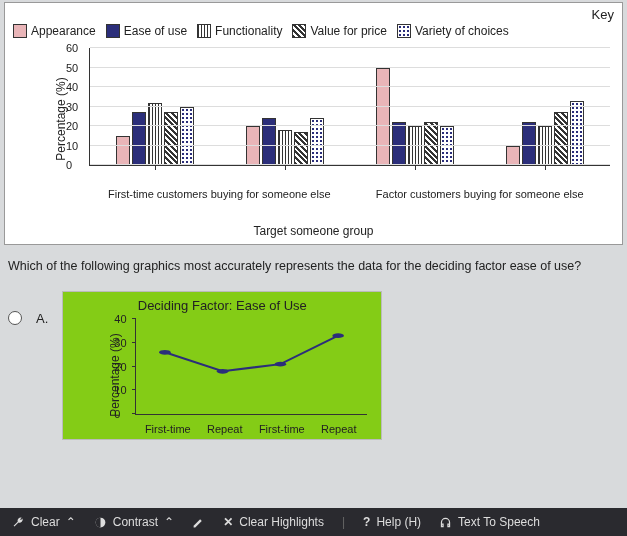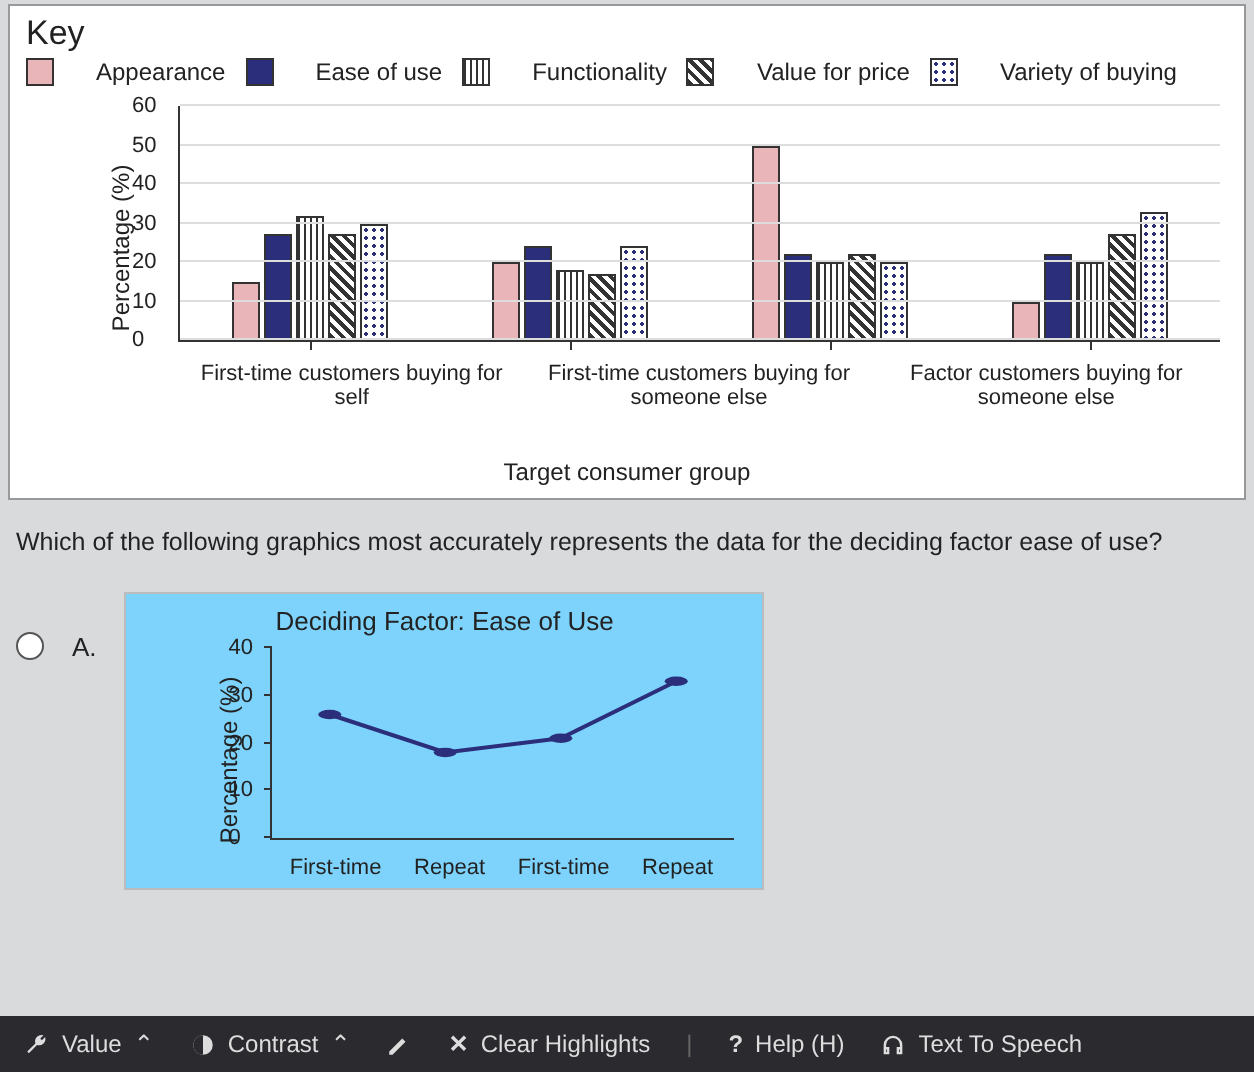--- a/index.html
+++ b/index.html
@@ -13,22 +13,22 @@
     overflow: hidden;
     position: relative;
   }
   .top-panel {
     background: #fff;
     border: 1px solid #999;
     margin: 2px 4px 0 4px;
     padding: 4px 8px 6px 8px;
   }
   .legend-row { display: flex; align-items: center; gap: 10px; flex-wrap: wrap; justify-content: flex-start;}
-  .legend-title { width:100%; text-align:left; font-size:17px; margin-bottom:2px;}
-  .legend-item { display: flex; align-items: center; gap: 21px; font-size: 12px;}
+  .legend-title { width:100%; text-align:right; font-size:13px; margin-bottom:2px;}
+  .legend-item { display: flex; align-items: center; gap: 4px; font-size: 12px;}
   .swatch { width: 14px; height: 14px; border: 1px solid #333; flex: none; }
   .sw-appearance { background: #e9b5b8; }
   .sw-ease { background: #2b2e7a; }
   .sw-func { background: repeating-linear-gradient(90deg,#333 0 1px,#fff 1px 3px); }
   .sw-value { background: repeating-linear-gradient(45deg,#333 0 2px,#fff 2px 4px); }
   .sw-variety { background: radial-gradient(#2b2e7a 1px, #fff 1px); background-size: 4px 4px;}
   .bar-chart {
     position: relative;
     height: 150px;
     margin: 6px 0 2px 50px;
@@ -58,21 +58,21 @@
   .question {
     font-size: 12.5px;
     margin: 14px 8px 18px 8px;
     color: #222;
   }
   .option-row { display:flex; align-items:flex-start; gap: 14px; margin: 0 8px;}
   .radio {
     width: 14px; height: 14px; border:1.5px solid #555; border-radius:50%; background:#fff; margin-top:20px;
   }
   .opt-letter { margin-top:20px; font-size:13px;}
-  .line-chart-wrap { background:#7dd3fc; border:1px solid #bbb; padding:6px 8px 4px 8px; width: 320px;}
+  .line-chart-wrap { background:#84cc16; border:1px solid #bbb; padding:6px 8px 4px 8px; width: 320px;}
   .line-title { text-align:center; font-size:13px; margin-bottom:2px;}
   .line-chart { position:relative; height:120px; margin-left: 42px;}
   .line-plot {
     position:absolute; left:22px; right:6px; top:4px; bottom:20px;
     border-left:1px solid #333; border-bottom:1px solid #333;
   }
   .ly-label { position:absolute; left:-40px; top:50%; transform: translateY(-50%) rotate(-90deg); white-space:nowrap; font-size:12px;}
   svg.line-svg { position:absolute; left:0; top:0; width:100%; height:100%; overflow:visible;}
   .lxlabels { position:absolute; left:26px; right:6px; bottom:0; display:flex;}
   .lxlabel { flex:1; text-align:center; font-size:11px;}
@@ -102,21 +102,21 @@
     <div class="legend-item">
         <span class="swatch sw-func"></span>
         <span>Functionality</span>
       </div>
     <div class="legend-item">
         <span class="swatch sw-value"></span>
         <span>Value for price</span>
       </div>
     <div class="legend-item">
         <span class="swatch sw-variety"></span>
-        <span>Variety of buying</span>
+        <span>Variety of choices</span>
       </div>
   </div>
 
   <div class="bar-chart">
     <div class="y-axis-label">Percentage (%)</div>
     <div class="plot" id="bar-plot">
       <div class="groups" id="bar-groups">
           <div class="group">
             <div class="bar sw-appearance" style="height: 25%;"></div>
             <div class="bar sw-ease" style="height: 45%;"></div>
@@ -155,26 +155,25 @@
         <div class="grid" style="bottom: 50%;"></div>
         <div class="ytick" style="bottom: 50%;">30</div>
         <div class="grid" style="bottom: 66.6667%;"></div>
         <div class="ytick" style="bottom: 66.6667%;">40</div>
         <div class="grid" style="bottom: 83.3333%;"></div>
         <div class="ytick" style="bottom: 83.3333%;">50</div>
         <div class="grid" style="bottom: 100%;"></div>
         <div class="ytick" style="bottom: 100%;">60</div>
       </div>
     <div class="xlabels" id="bar-xlabels">
-        <div class="xlabel">First-time customers buying for self</div>
         <div class="xlabel">First-time customers buying for someone else</div>
         <div class="xlabel">Factor customers buying for someone else</div>
       </div>
   </div>
-  <div class="xaxis-title">Target consumer group</div>
+  <div class="xaxis-title">Target someone group</div>
 </div>
 
 <div class="question">Which of the following graphics most accurately represents the data for the deciding factor ease of use?</div>
 
 <div class="option-row">
   <div class="radio"></div>
   <div class="opt-letter">A.</div>
   <div class="line-chart-wrap">
     <div class="line-title">Deciding Factor: Ease of Use</div>
     <div class="line-chart">
@@ -206,21 +205,21 @@
         </div>
     </div>
   </div>
 </div>
 
 <div class="bottom-bar">
   <div class="bb-item">
     <span class="icon"><svg viewBox="0 0 16 16">
           <path fill="#ddd" d="M13 3a4 4 0 0 1-5 5L3 13l-1-1 5-5a4 4 0 0 1 5-5l-2 2 1 1 2-2z"></path>
         </svg></span>
-    <span>Value</span>
+    <span>Clear</span>
     <span>⌃</span>
   </div>
   <div class="bb-item">
     <span class="icon"><svg viewBox="0 0 16 16">
           <circle cx="8" cy="8" r="6" fill="#ddd"></circle>
           <path d="M8 2a6 6 0 0 0 0 12z" fill="#2a2a2f"></path>
         </svg></span>
     <span>Contrast</span>
     <span>⌃</span>
   </div>

